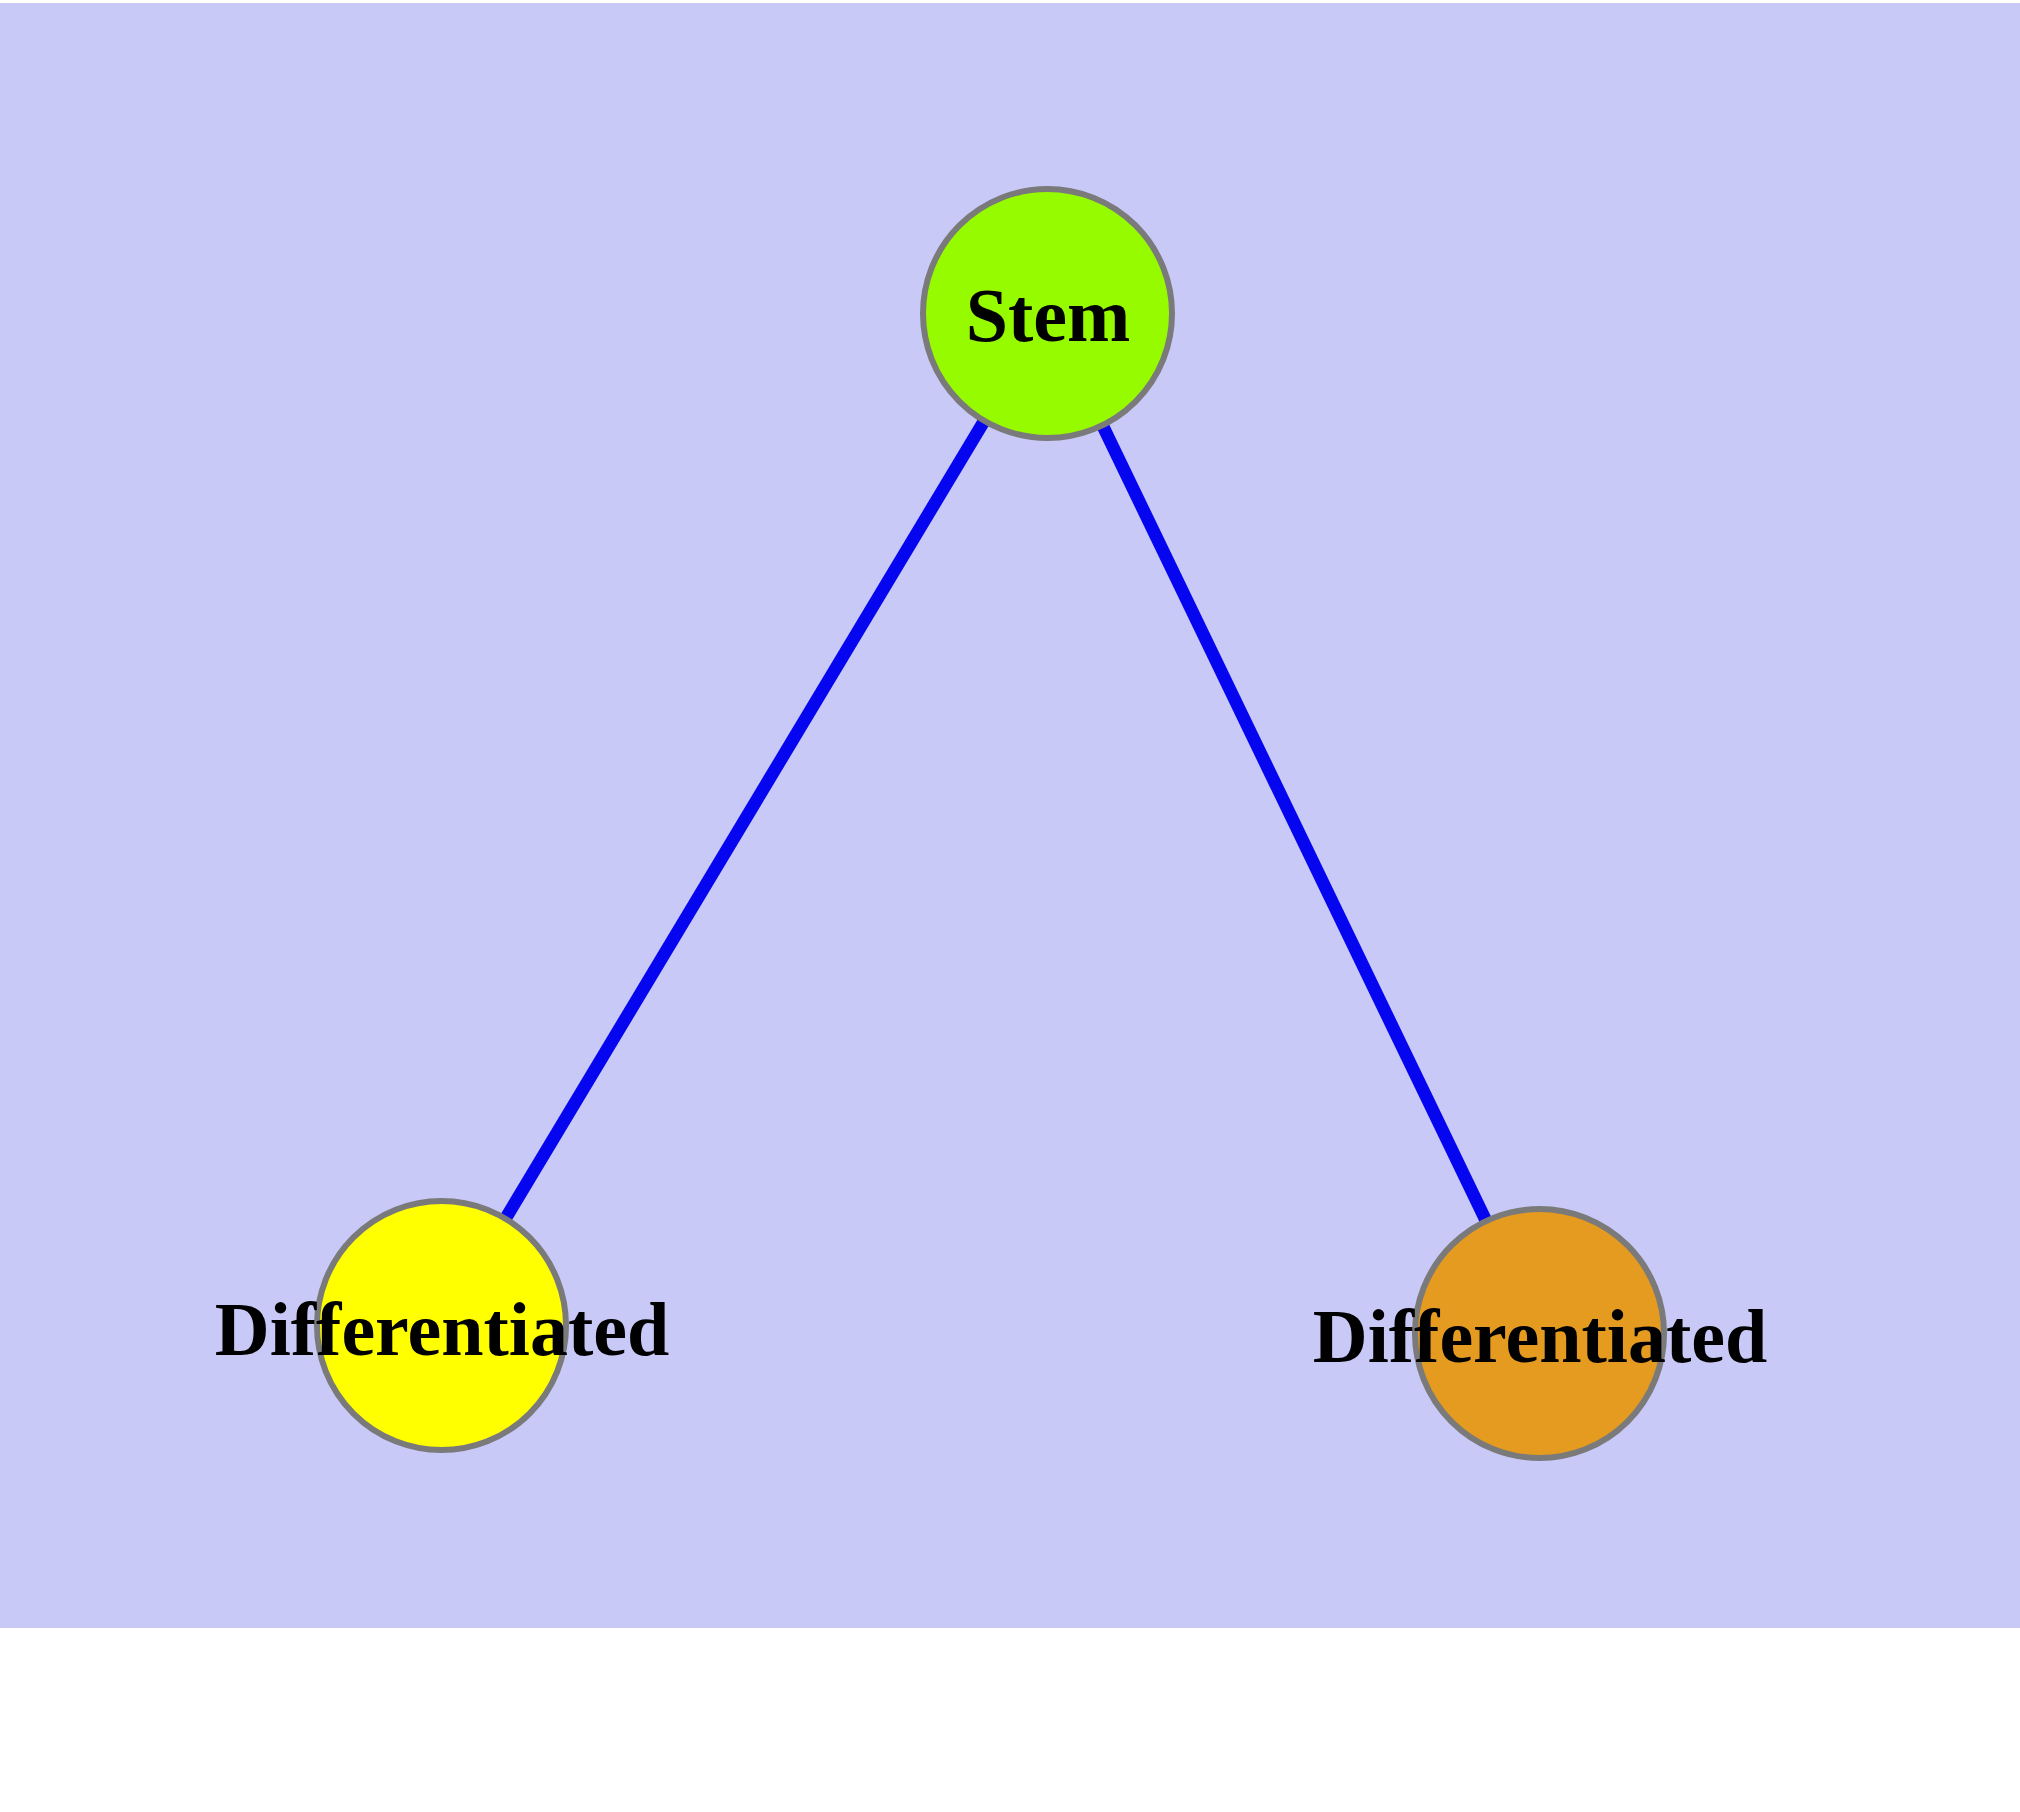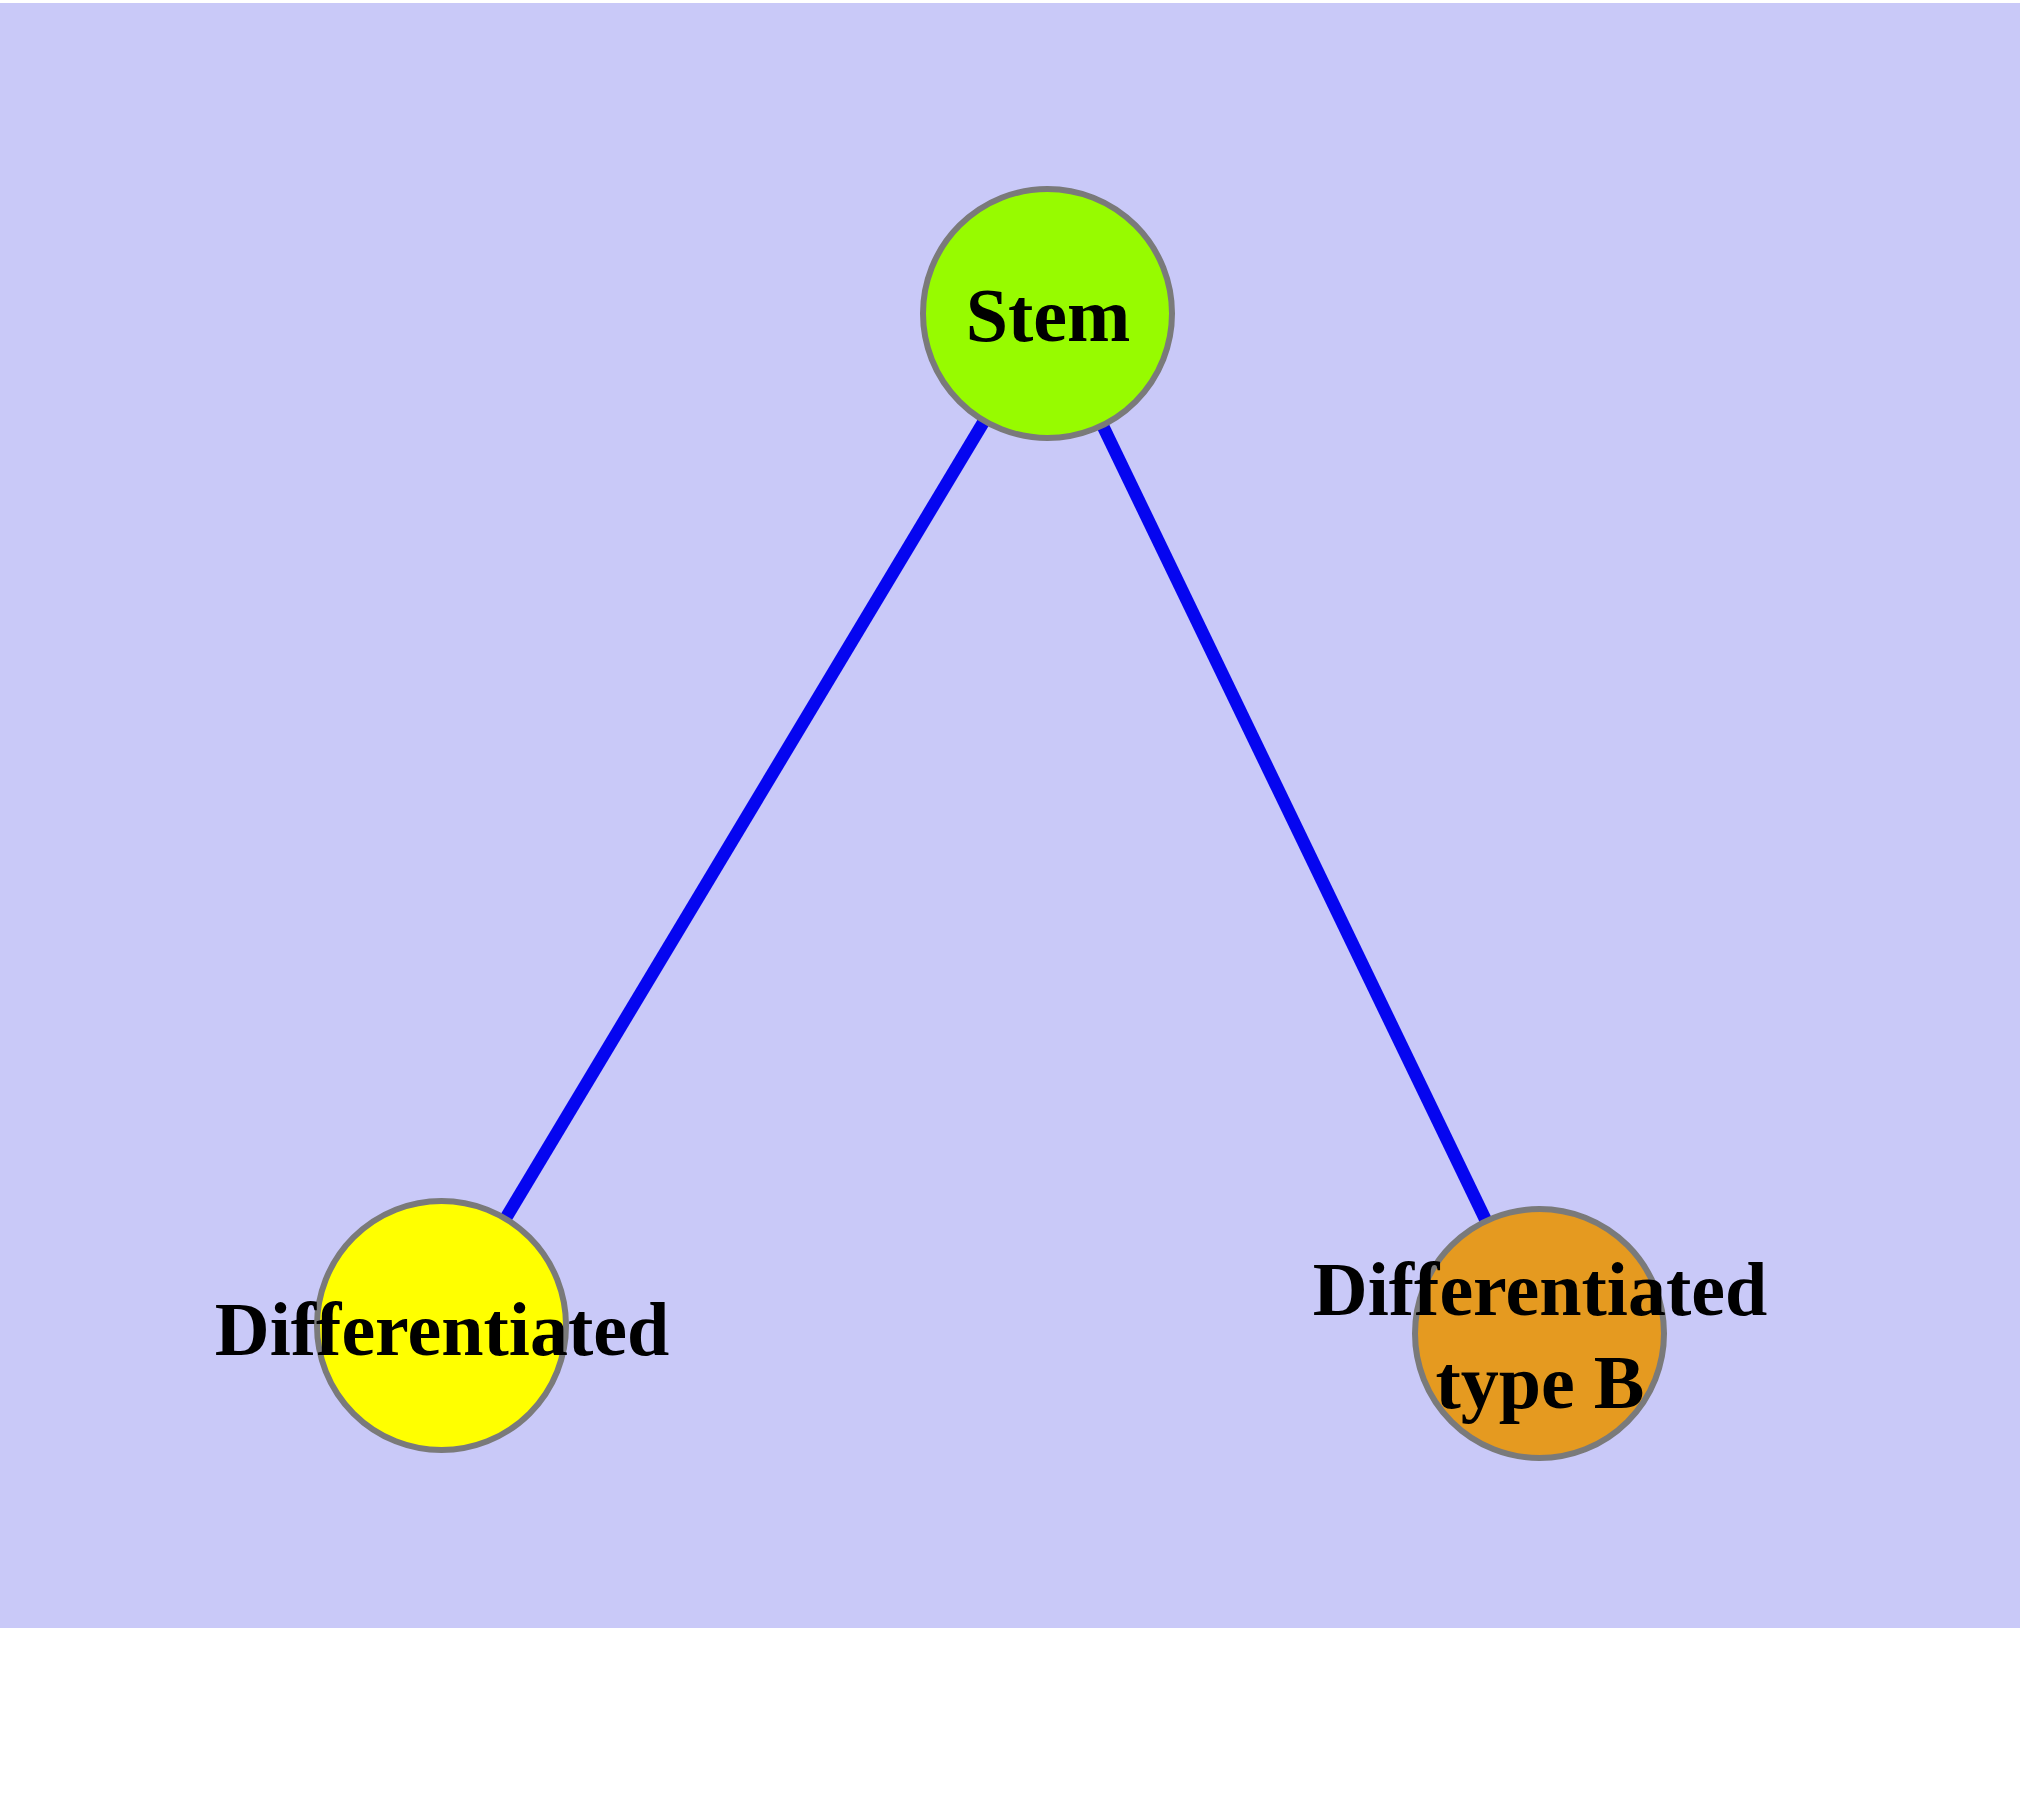--- a/index.html
+++ b/index.html
@@ -85,17 +85,16 @@
   <div class="label label-stem">
     <span>Stem</span>
   </div>
 
   <div class="label label-type-a">
     <span>Differentiated</span>
   </div>
 
   <div class="label label-type-b">
     <span>Differentiated</span>
-    <span>type B</span>
   </div>
 
 </div>
 
 
 </body></html>

